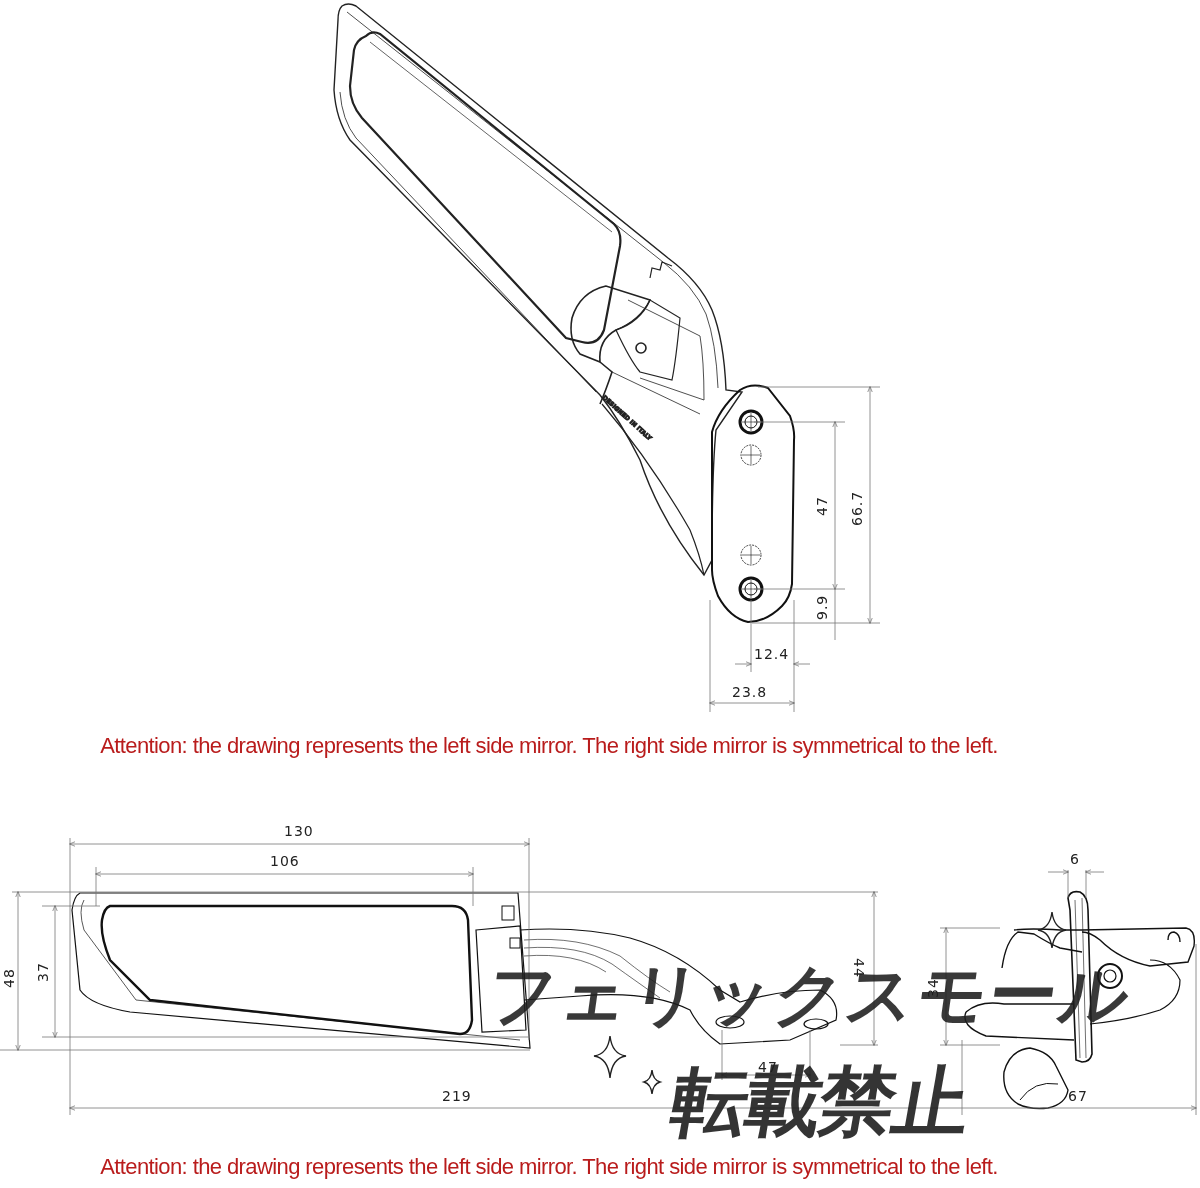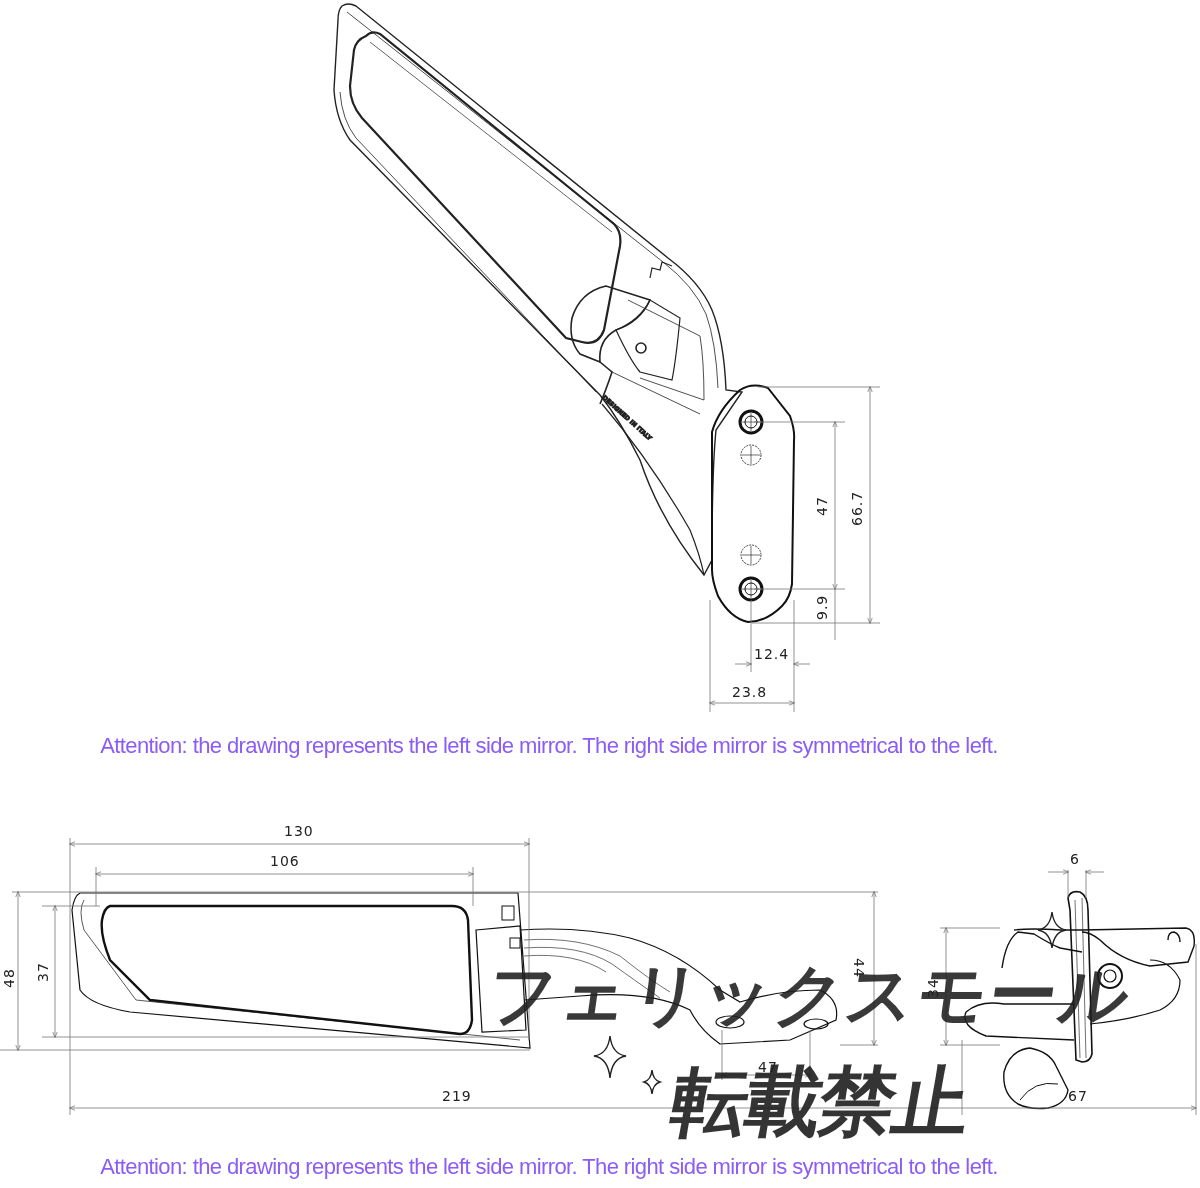--- a/index.html
+++ b/index.html
@@ -1,21 +1,21 @@
 <!DOCTYPE html>
 <html><head>
 <meta charset="utf-8">
 <style>
   html, body { margin: 0; padding: 0; background: #ffffff; }
   body { width: 1200px; height: 1188px; position: relative; overflow: hidden; font-family: "Liberation Sans", sans-serif; color: #111; }
   #drawing { position: absolute; left: 0; top: 0; width: 1200px; height: 1188px; }
   .dim { font-family: "DejaVu Sans", sans-serif; font-size: 14px; fill: #222; letter-spacing: 1px; }
   .caption {
     position: absolute; left: 0; width: 1098px; text-align: center;
-    font-family: "Liberation Sans", sans-serif; font-size: 22px; color: #8b5cf6;
+    font-family: "Liberation Sans", sans-serif; font-size: 22px; color: #b91c1c;
     letter-spacing: -0.6px; white-space: nowrap;
   }
   #caption-top { top: 733px; }
   #caption-bottom { top: 1154px; }
   .wm1 {
     position: absolute; left: 488px; top: 950px;
     font-family: "DejaVu Serif", serif; font-weight: bold; font-size: 68px;
     color: rgba(30,30,30,0.88); white-space: nowrap; letter-spacing: 2px;
     transform: skewX(-8deg);
   }

